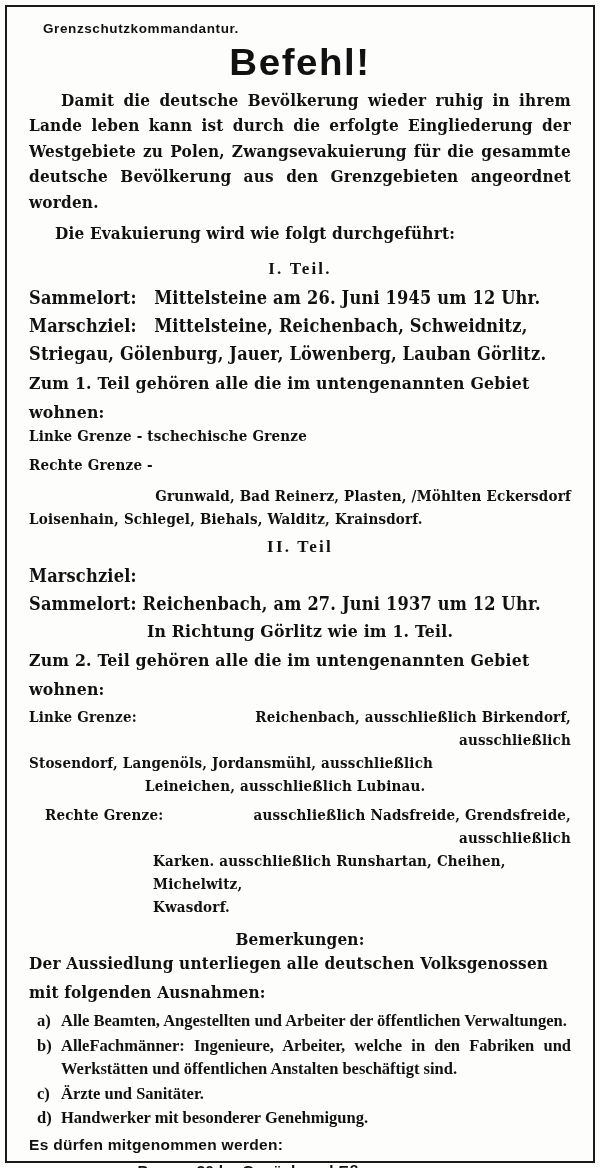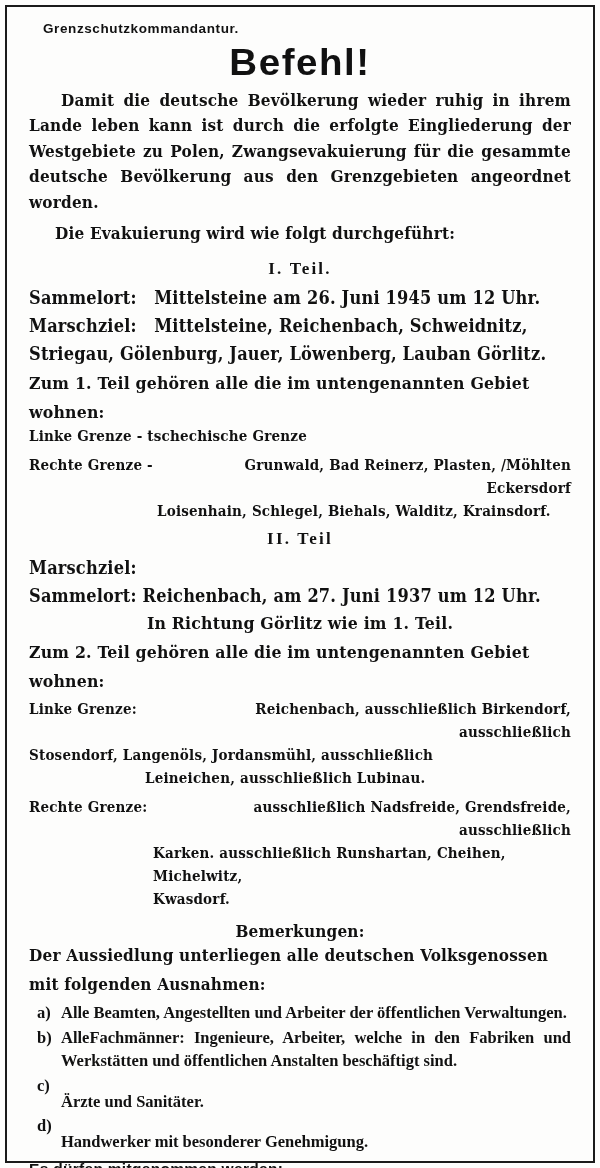--- a/index.html
+++ b/index.html
@@ -154,21 +154,21 @@
     margin: 1px 0 1px 8px;
   }
   .item .marker {
     width: 24px;
     flex: none;
   }
   .item .body {
     flex: 1;
     text-align: justify;
   }
-  .item .body.nojust { text-align: left; margin-top: 16px; }
+  .item .body.nojust { text-align: left; }
 
   
   .gblock {
     font-family: "Liberation Sans", sans-serif;
     font-weight: 700;
     font-size: 15.5px;
     line-height: 23.5px;
     letter-spacing: 0.3px;
     margin: 3px 0 0 0;
     text-align: justify;
@@ -214,25 +214,25 @@
       &nbsp;
       <span>Mittelsteine, Reichenbach, Schweidnitz,</span>
     </div>
     <div class="fraktur big-line">Striegau, Gölenburg, Jauer, Löwenberg, Lauban Görlitz.</div>
 
     <div class="fraktur bold-q">Zum 1. Teil gehören alle die im untengenannten Gebiet</div>
     <div class="fraktur bold-q">wohnen:</div>
 
     <div class="fraktur small-line">Linke Grenze - tschechische Grenze</div>
 
-    <div class="fraktur small-line hang" style="margin-top:6px;">
+    <div class="fraktur small-line hang" style="margin-top:6px;flex-direction:column;">
       <span class="lbl">Rechte Grenze -</span>
       <span class="val">Grunwald, Bad Reinerz, Plasten, /Möhlten Eckersdorf</span>
     </div>
-    <div class="fraktur small-line" style="margin-left:128px;">Loisenhain, Schlegel, Biehals, Walditz, Krainsdorf.</div>
+    <div class="fraktur small-line" style="">Loisenhain, Schlegel, Biehals, Walditz, Krainsdorf.</div>
 
     <div class="part-title" style="margin-top:6px;">II. Teil</div>
 
     <div class="fraktur big-line">Marschziel:</div>
 
     <div class="fraktur big-line">
       <span>Sammelort:</span>
       <span>Reichenbach, am 27. Juni 1937 um 12 Uhr.</span>
     </div>
 
@@ -241,21 +241,21 @@
     <div class="fraktur bold-q">Zum 2. Teil gehören alle die im untengenannten Gebiet</div>
     <div class="fraktur bold-q">wohnen:</div>
 
     <div class="fraktur small-line hang" style="margin-top:4px;">
       <span class="lbl">Linke Grenze:</span>
       <span class="val">Reichenbach, ausschließlich Birkendorf, ausschließlich</span>
     </div>
     <div class="fraktur small-line" style="">Stosendorf, Langenöls, Jordansmühl, ausschließlich</div>
     <div class="fraktur small-line" style="margin-left:116px;">Leineichen, ausschließlich Lubinau.</div>
 
-    <div class="fraktur small-line hang" style="margin-top:6px;">
+    <div class="fraktur small-line hang" style="margin-top:6px;margin-left:16px;">
       <span class="lbl">Rechte Grenze:</span>
       <span class="val">ausschließlich Nadsfreide, Grendsfreide, ausschließlich</span>
     </div>
     <div class="fraktur small-line" style="margin-left:124px;">Karken. ausschließlich Runshartan, Cheihen, Michelwitz,</div>
     <div class="fraktur small-line" style="margin-left:124px;">Kwasdorf.</div>
 
     <div class="fraktur remarks-title">Bemerkungen:</div>
 
     <div class="fraktur remarks-lead">Der Aussiedlung unterliegen alle deutschen Volksgenossen</div>
     <div class="fraktur remarks-lead">mit folgenden Ausnahmen:</div>

